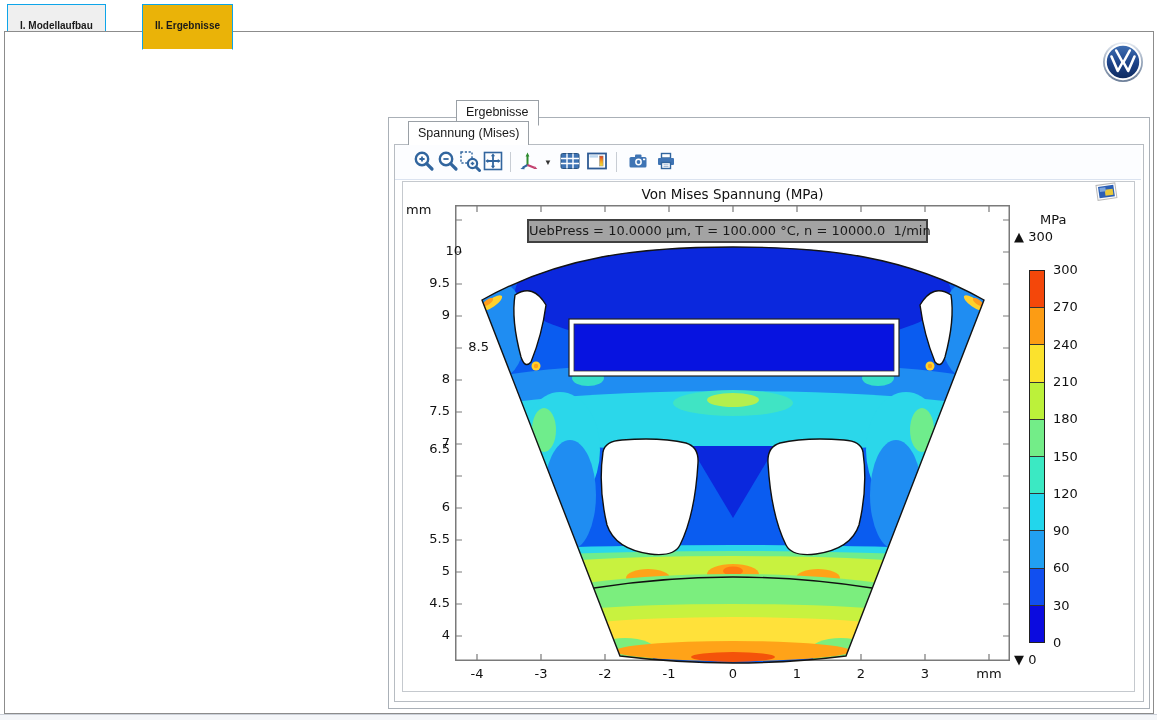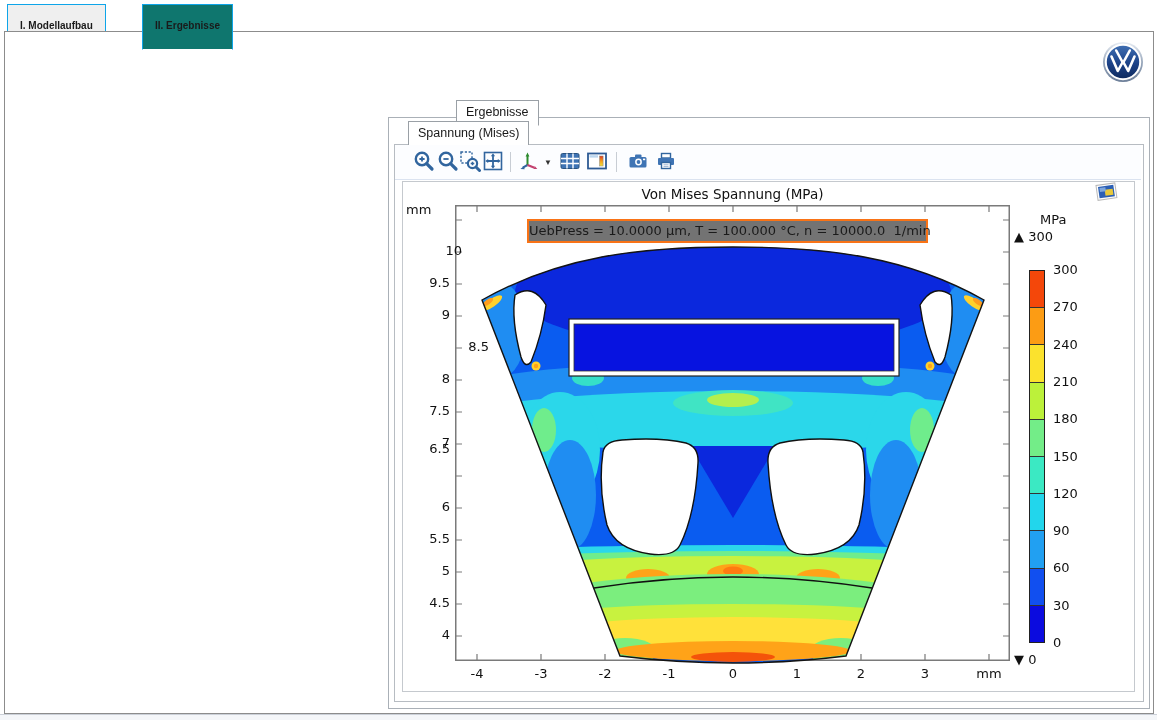--- a/index.html
+++ b/index.html
@@ -1,21 +1,21 @@
 <!DOCTYPE html>
 <html><head>
 <meta charset="utf-8">
 <style>
   html,body{margin:0;padding:0;background:#ffffff;width:1157px;height:720px;overflow:hidden;
     font-family:"Liberation Sans",sans-serif;color:#1a1a1a;-webkit-font-smoothing:antialiased;}
   .abs{position:absolute;}
   
   .main-tab{position:absolute;top:4px;height:26px;line-height:26px;padding:8px 12px;
     font-size:10px;font-weight:bold;background:#efefef;border:1px solid #0ea5e9;z-index:1;}
-  .main-tab.active{background:#0f766e;border-bottom:1px solid #fff;height:28px;z-index:3;}
+  .main-tab.active{background:#eab308;border-bottom:1px solid #fff;height:28px;z-index:3;}
   .content{position:absolute;left:4px;top:31px;width:1148px;height:681px;border:1px solid #8c8c8c;background:#fff;z-index:2;}
   .bottom-strip{position:absolute;left:0;top:714px;width:1157px;height:6px;background:#f4f6f9;border-top:1px solid #ccd1d9;}
   
   .lbl13{position:absolute;font-size:13px;white-space:nowrap;}
   .lbl15b{position:absolute;font-size:15px;font-weight:bold;white-space:nowrap;}
   .lbl15u{position:absolute;font-size:15px;text-decoration:underline;text-underline-offset:3px;white-space:nowrap;}
   .divider{position:absolute;height:1px;background:#dcdcdc;}
   .btn{position:absolute;background:linear-gradient(#f8f8f8,#e7e7e7);border:1px solid #8a8a8a;
     border-radius:3px;font-size:13px;font-family:"Liberation Sans",sans-serif;text-align:center;cursor:pointer;}
   .txt{position:absolute;border:1px solid #7a7a7a;font-size:13px;font-family:"Liberation Sans",sans-serif;
@@ -31,22 +31,22 @@
   .toolbar{position:absolute;left:395px;top:145px;width:746px;height:34px;background:#fcfdff;
     border-bottom:1px solid #dbe3f0;z-index:3;}
   .tbtn{position:absolute;top:5px;width:24px;height:24px;cursor:pointer;}
   .vsep{position:absolute;top:7px;width:1px;height:20px;background:#c8cdd4;}
   .graphics{position:absolute;left:402px;top:181px;width:733px;height:511px;background:#fff;
     border:1px solid #c5c9ce;box-sizing:border-box;z-index:3;}
   .plot-text{position:absolute;font-family:"DejaVu Sans",sans-serif;font-size:13px;color:#111;z-index:5;}
   .xtick-lab{width:40px;text-align:center;}
   .ytick-lab{width:46px;text-align:right;}
   .cb-lab{width:42px;text-align:left;}
-  .annotation{position:absolute;left:527px;top:219px;width:397px;height:20px;border:2px solid #f97316;
-    background:#737373;z-index:6;font-family:"DejaVu Sans",sans-serif;font-size:13px;text-align:center;
+  .annotation{position:absolute;left:527px;top:219px;width:397px;height:20px;border:2px solid #404040;
+    background:#a3a3a3;z-index:6;font-family:"DejaVu Sans",sans-serif;font-size:13px;text-align:center;
     line-height:20px;white-space:pre;}
   .colorbar{position:absolute;left:1029px;top:270px;width:16px;height:373px;border:1px solid #222;
     box-sizing:border-box;display:flex;flex-direction:column;z-index:5;}
   .cb-seg{flex:1;border-bottom:1px solid #333;}
   .cb-seg:last-child{border-bottom:none;}
   svg{display:block;}
 </style>
 </head>
 <body>
 

